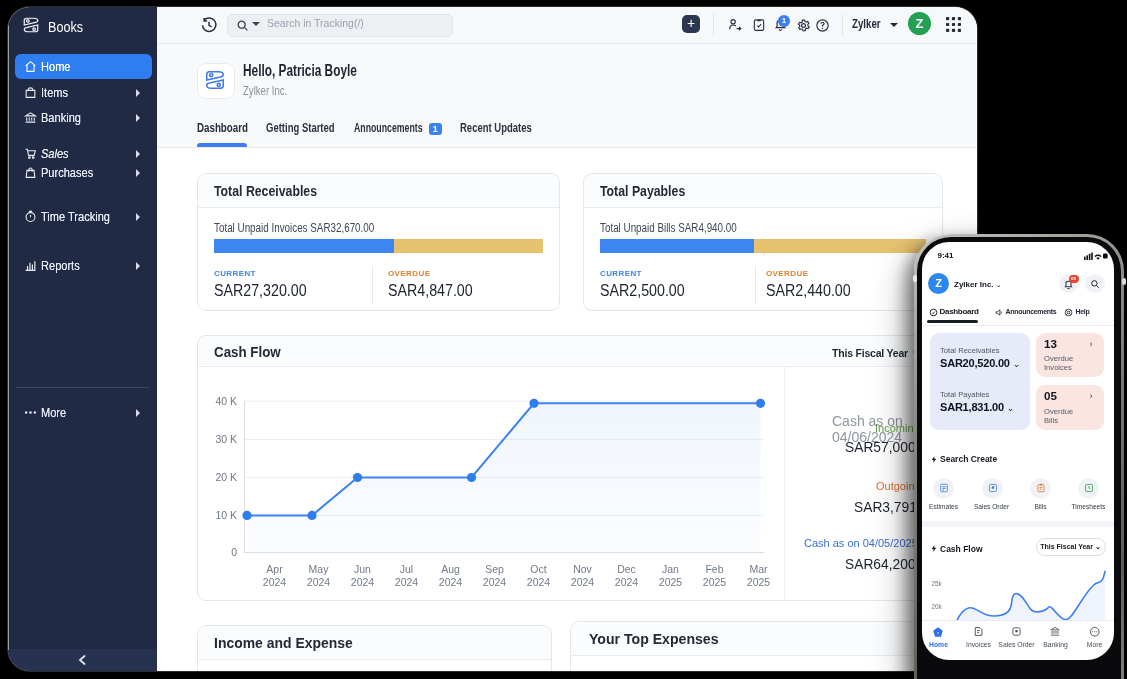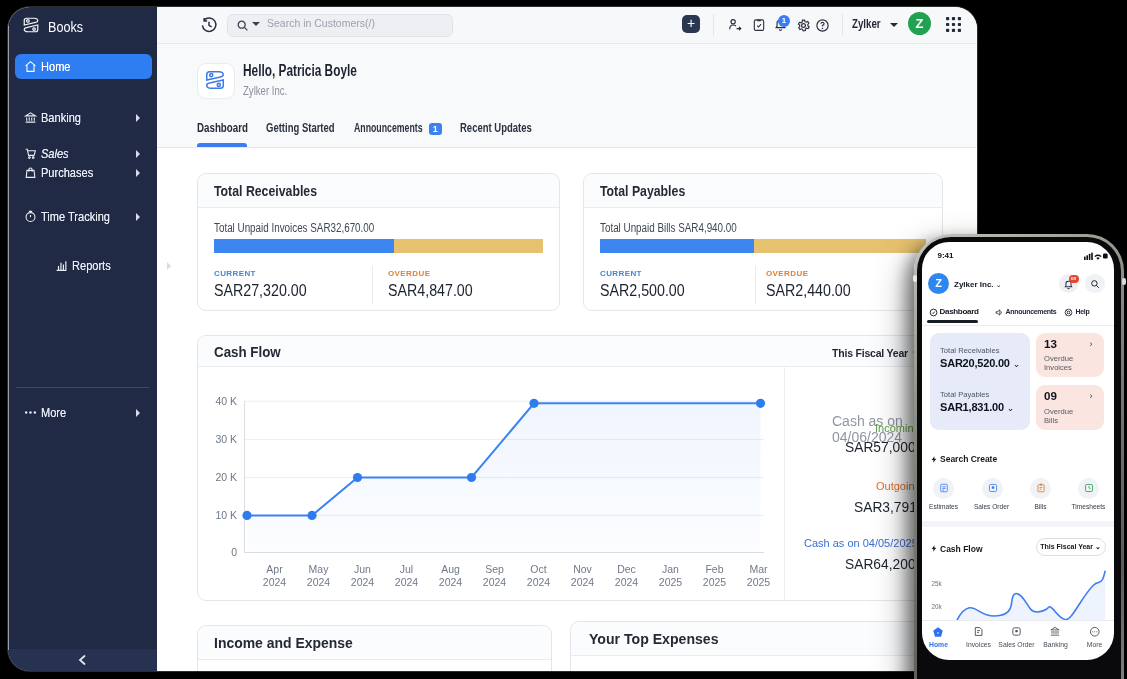--- a/index.html
+++ b/index.html
@@ -51,20 +51,27 @@
       <circle cx="10.5" cy="8.8" r="2.3"></circle>
         <circle cx="21.5" cy="23.2" r="2.3"></circle>
     </svg>
     <div class="brand">Books</div>
     <div id="homerow">
       <svg class="ic" width="13" height="13" viewBox="0 0 24 24" fill="none" stroke="#fff" stroke-width="2">
           <path d="M3 11 L12 3 L21 11 M5.5 9.5 V21 H18.5 V9.5"></path>
         </svg>
       <div class="tx">Home</div>
     </div>
+    <div class="srow" style="top:74px;">
+      <svg class="ic" width="13" height="13" viewBox="0 0 24 24" fill="none" stroke="#e9edf5" stroke-width="2">
+          <path d="M4 8 H20 V21 H4 Z M8 8 V6 Q8 3.5 12 3.5 Q16 3.5 16 6 V8"></path>
+        </svg>
+      <div class="tx">Items</div>
+        <div class="ar"></div>
+    </div>
     <div class="srow" style="top:98.5px;">
       <svg class="ic" width="13" height="13" viewBox="0 0 24 24" fill="none" stroke="#e9edf5" stroke-width="2">
           <path d="M3 9 L12 3.5 L21 9 H3 Z M5 12 V18 M9.7 12 V18 M14.3 12 V18 M19 12 V18 M3 20.5 H21"></path>
         </svg>
       <div class="tx">Banking</div>
         <div class="ar"></div>
     </div>
     <div class="srow" style="top:134.5px;font-style:italic;">
       <svg class="ic" width="13" height="13" viewBox="0 0 24 24" fill="none" stroke="#e9edf5" stroke-width="2">
           <path d="M3 4 H6 L8.5 15.5 H18.5 L21 7 H6.8"></path>
@@ -82,21 +89,21 @@
         <div class="ar"></div>
     </div>
     <div class="srow" style="top:198px;">
       <svg class="ic" width="13" height="13" viewBox="0 0 24 24" fill="none" stroke="#e9edf5" stroke-width="2">
           <circle cx="12" cy="13" r="8.2"></circle>
           <path d="M12 9 V13.5 M9 2.5 H15"></path>
         </svg>
       <div class="tx">Time Tracking</div>
         <div class="ar"></div>
     </div>
-    <div class="srow" style="top:247px;margin-left:31px;">
+    <div class="srow" style="top:247px;">
       <svg class="ic" width="13" height="13" viewBox="0 0 24 24" fill="none" stroke="#e9edf5" stroke-width="2.2">
           <path d="M3 21 H21 M6.5 21 V13 M11 21 V7 M15.5 21 V10 M20 21 V4"></path>
         </svg>
       <div class="tx">Reports</div>
         <div class="ar"></div>
     </div>
     <div style="position:absolute;left:8px;top:380px;width:133px;height:1px;background:rgba(255,255,255,0.14);"></div>
     <div class="srow" style="top:394px;">
       <svg class="ic" width="13" height="13" viewBox="0 0 24 24" fill="#e9edf5">
           <circle cx="4" cy="12" r="2.2"></circle>
@@ -116,21 +123,21 @@
     <svg class="abs" style="left:43px;top:9px;" width="18" height="18" viewBox="0 0 24 24" fill="none" stroke="#2a3040" stroke-width="2">
         <path d="M5.5 5.5 A9 9 0 1 1 3.2 12.5 M5.5 2.5 V6.5 H9.5"></path>
         <path d="M12 7.5 V12.5 L15.5 14.5"></path>
       </svg>
     <div class="abs" style="left:70px;top:7px;width:224px;height:21px;background:#edeff3;border:1px solid #e0e3e9;border-radius:6px;"></div>
     <svg class="abs" style="left:79px;top:12px;" width="13" height="13" viewBox="0 0 24 24" fill="none" stroke="#3a4252" stroke-width="2.4">
         <circle cx="10.5" cy="10.5" r="6.5"></circle>
         <path d="M15.5 15.5 L21 21"></path>
       </svg>
     <div class="abs" style="left:95px;top:15px;width:0;height:0;border-top:4.5px solid #3a4252;border-left:4px solid transparent;border-right:4px solid transparent;"></div>
-    <div class="abs" style="left:110px;top:10px;font-size:10.5px;color:#9aa2ae;">Search in Customers(/)</div>
+    <div class="abs" style="left:110px;top:10px;font-size:10.5px;color:#9aa2ae;">Search in Tracking(/)</div>
     <div class="abs" style="left:525px;top:8px;width:18px;height:18px;background:#2b3650;border-radius:5px;color:#fff;font-size:14px;font-weight:500;text-align:center;line-height:17px;">+</div>
     <div class="abs" style="left:556px;top:7px;width:1px;height:22px;background:#e2e5ea;"></div>
     <svg class="abs" style="left:570px;top:10px;" width="16" height="15" viewBox="0 0 24 24" fill="none" stroke="#2a3040" stroke-width="1.9">
         <circle cx="9" cy="7.5" r="3.4"></circle>
         <path d="M3.5 19.5 Q3.5 12.8 9 12.8 Q12 12.8 13.6 14.6"></path>
         <path d="M14.5 18.5 H21 M18.5 15.8 L21.2 18.5 L18.5 21.2"></path>
       </svg>
     <svg class="abs" style="left:595px;top:10px;" width="14" height="15" viewBox="0 0 24 24" fill="none" stroke="#2a3040" stroke-width="1.9">
         <rect x="4" y="4" width="16" height="18" rx="2.5"></rect>
         <path d="M9 4 H15 V6.5 H9 Z" fill="#2a3040" stroke="none"></path>
@@ -354,21 +361,21 @@
     <div class="abs" style="left:8.5px;top:91px;width:99.5px;height:97px;background:#e7eaf8;border-radius:9px;"></div>
     <div class="abs" style="left:18.5px;top:104px;font-size:7.6px;color:#4d5765;">Total Receivables</div>
     <div class="abs" style="left:18.5px;top:115px;font-size:11px;letter-spacing:-0.2px;font-weight:700;color:#0e131b;">SAR20,520.00 <span style="font-weight:400;font-size:9px;">⌄</span></div>
     <div class="abs" style="left:18.5px;top:148.5px;font-size:7.6px;color:#4d5765;">Total Payables</div>
     <div class="abs" style="left:18.5px;top:159.5px;font-size:11px;letter-spacing:-0.2px;font-weight:700;color:#0e131b;">SAR1,831.00 <span style="font-weight:400;font-size:9px;">⌄</span></div>
     <div class="abs" style="left:114px;top:91px;width:68px;height:44.5px;background:#fbe5e1;border-radius:9px;"></div>
     <div class="abs" style="left:122.5px;top:95px;font-size:11.6px;font-weight:700;color:#10151d;text-align:right;">13</div>
     <div class="abs" style="left:168px;top:97px;font-size:9px;color:#39404c;">›</div>
     <div class="abs" style="left:122.5px;top:112.5px;font-size:7.6px;color:#525b66;">Overdue<br>Invoices</div>
     <div class="abs" style="left:114px;top:143.5px;width:68px;height:44.5px;background:#fbe5e1;border-radius:9px;"></div>
-    <div class="abs" style="left:122.5px;top:147.5px;font-size:11.6px;font-weight:700;color:#10151d;">09</div>
+    <div class="abs" style="left:122.5px;top:147.5px;font-size:11.6px;font-weight:700;color:#10151d;">05</div>
     <div class="abs" style="left:168px;top:149.5px;font-size:9px;color:#39404c;">›</div>
     <div class="abs" style="left:122.5px;top:165px;font-size:7.6px;color:#525b66;">Overdue<br>Bills</div>
 
     <svg class="abs" style="left:8px;top:213px;" width="8" height="9" viewBox="0 0 24 24" fill="#14181f">
         <path d="M13.5 2 L5 13.5 H10.5 L9.5 22 L19 10 H12.8 Z"></path>
       </svg>
     <div class="abs" style="left:18.5px;top:212.5px;font-size:8.5px;font-weight:700;color:#14181f;">Search Create</div>
     <div class="abs qc" style="left:11.5px;top:236px;"></div>
     <div class="abs qc" style="left:60px;top:236px;"></div>
     <div class="abs qc" style="left:108.5px;top:236px;"></div>

